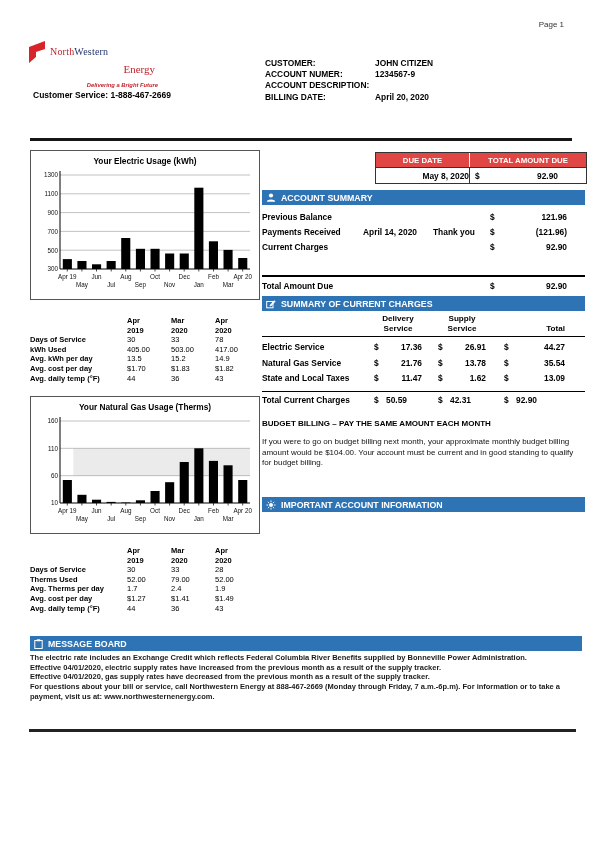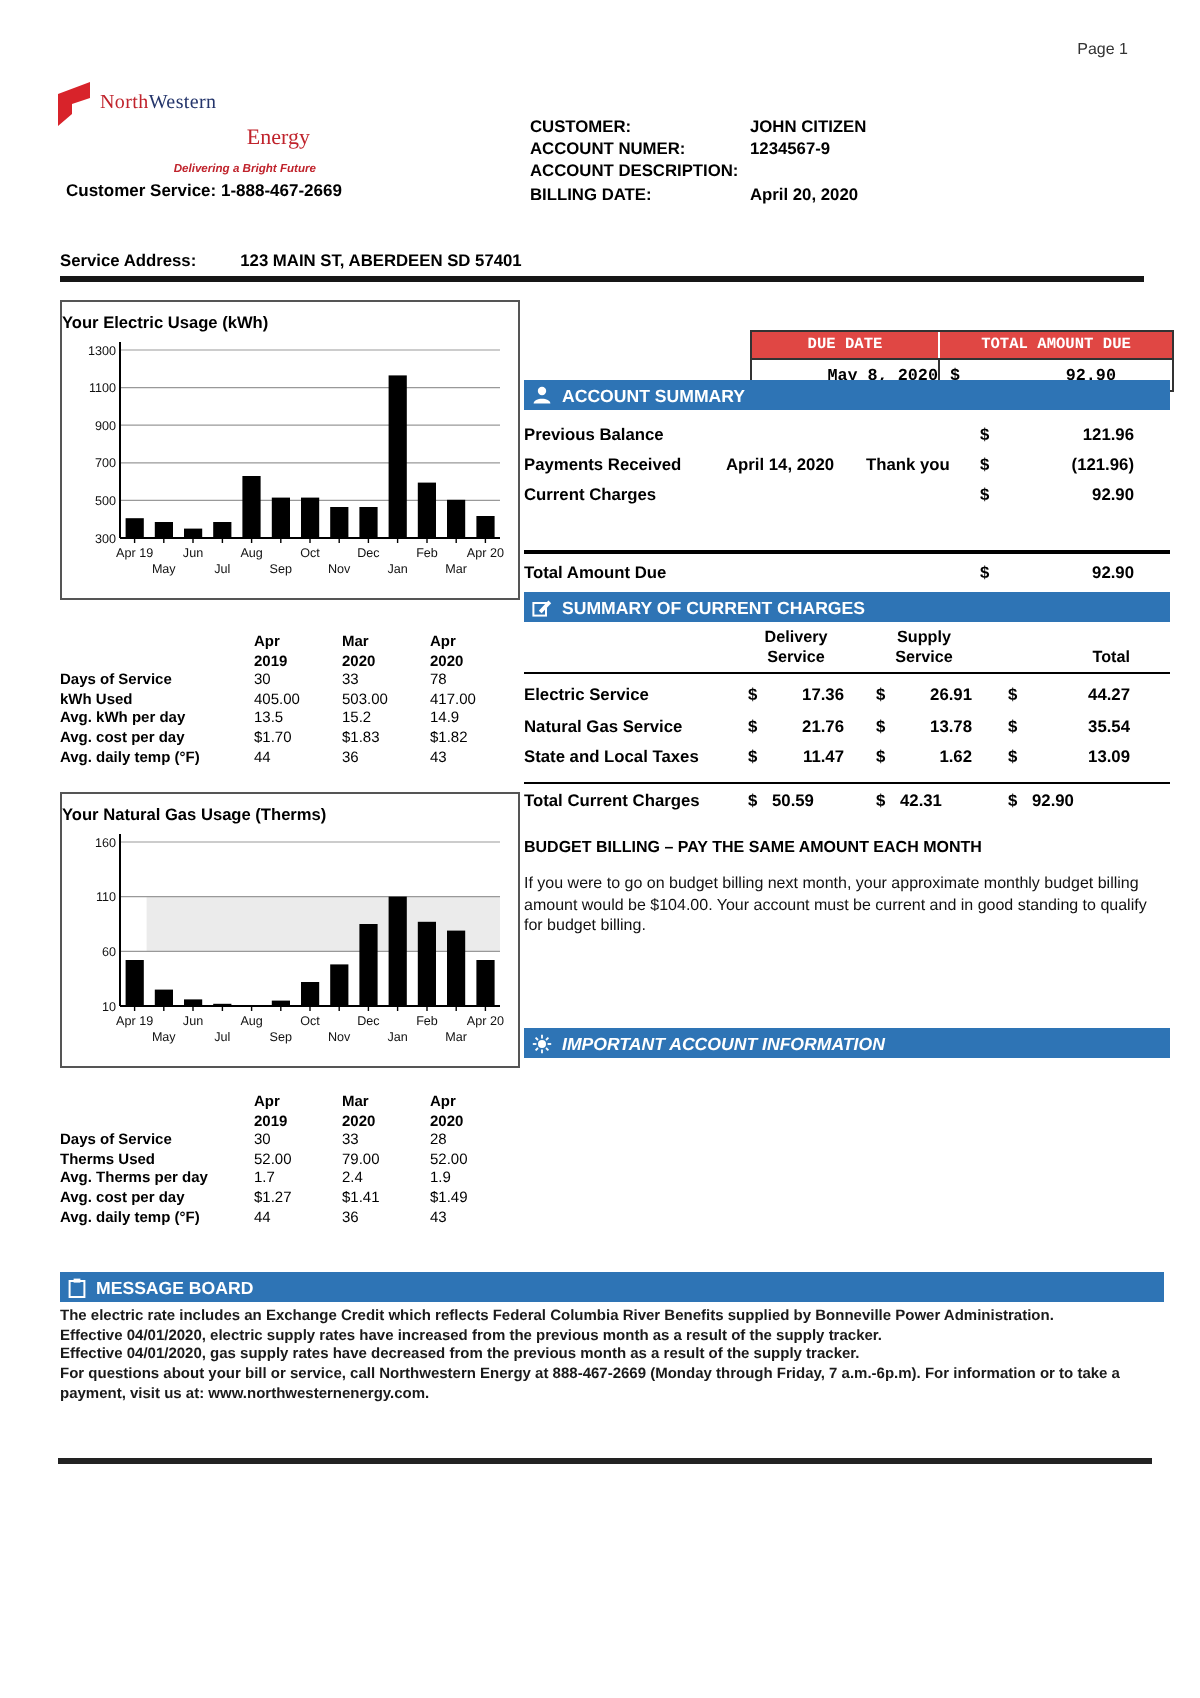--- a/index.html
+++ b/index.html
@@ -25,34 +25,34 @@
 
   .service-address{position:absolute;left:30px;top:125px;font-size:8.4px;font-weight:bold;}
   .sa-value{margin-left:22px;}
   .rule-top{position:absolute;left:30px;right:28px;top:138px;height:3px;background:#161616;}
   .rule-bottom{position:absolute;left:29px;top:729px;width:547px;height:2.5px;background:#222;}
 
   
   .chart-box{position:absolute;left:30px;width:228px;border:1.2px solid #555;background:#fff;}
   .chart-box.electric{top:150px;height:148px;}
   .chart-box.gas{top:396px;height:136px;}
-  .chart-title{font-size:8.3px;font-weight:bold;margin-top:5px;}
+  .chart-title{text-align:center;font-size:8.3px;font-weight:bold;margin-top:5px;}
   svg.chart{display:block;margin:1px auto 0;}
   svg.chart text{font-size:6.3px;fill:#111;font-family:"Liberation Sans",sans-serif;}
 
   .usage-table{position:absolute;left:30px;width:228px;font-size:7.5px;line-height:9.6px;}
   .usage-table.electric{top:316px;}
   .usage-table.gas{top:546px;}
   .ut-grid{display:grid;grid-template-columns:97px 44px 44px 43px;}
   .ut-head{font-weight:bold;}
   .ut-label{font-weight:bold;}
 
   
   .rightcol{position:absolute;left:262px;top:150px;width:323px;font-size:8.4px;}
-  .due-table{position:absolute;left:113px;top:15px;width:210px;border:1.2px solid #333;font-family:Liberation Mono, monospace;}
+  .due-table{position:absolute;left:113px;top:2px;width:210px;border:1.2px solid #333;}
   .due-head{display:flex;background:#E04744;color:#fff;font-weight:bold;font-size:7.8px;text-align:center;}
   .due-h1{width:93px;padding:2.5px 0;}
   .due-h2{flex:1;padding:2.5px 0;border-left:1.5px solid #fff;}
   .due-body{display:flex;font-weight:bold;font-size:8.4px;border-top:1.2px solid #333;}
   .due-b1{width:93px;text-align:right;padding:2.5px 0;}
   .due-b2{flex:1;display:flex;border-left:1.2px solid #333;padding:2.5px 6px 2.5px 5px;}
   .due-amt{flex:1;text-align:right;padding-right:22px;}
 
   .sec-bar{background:#2E74B5;color:#fff;font-weight:bold;font-size:8.8px;
            display:flex;align-items:center;gap:5px;height:15px;padding-left:4px;}
@@ -76,21 +76,21 @@
   .ch-head .r{text-align:right;}
   .ch-underline{height:0;border-bottom:1.5px solid #000;margin-top:2px;}
   .ch-row{margin-top:5.5px;}
   .ch-row .v{text-align:right;}
   .ch-rule{height:0;border-top:1.5px solid #000;margin-top:8px;}
   .ch-total{margin-top:3px;}
 
   .budget{position:absolute;left:0;right:0;top:264px;}
   .bb-heading{font-size:8px;font-weight:bold;margin-top:5px;}
   .bb-body{font-size:8px;line-height:10.6px;margin-top:9px;width:312px;color:#111;}
-  .bar-imp{position:absolute;left:0;right:0;top:364px;font-style:italic;}
+  .bar-imp{position:absolute;left:0;right:0;top:347px;}
 
   
   .message-board{position:absolute;left:30px;top:636px;width:552px;}
   .mb-lines{margin-top:2px;font-size:7.5px;font-weight:bold;line-height:9.7px;color:#1a1a1a;}
 </style>
 </head>
 <body>
 
 <div class="page">
 
@@ -118,23 +118,20 @@
     <div class="cb-row">
       <span class="cb-label">ACCOUNT DESCRIPTION:</span>
       <span></span>
     </div>
     <div class="cb-row">
       <span class="cb-label">BILLING DATE:</span>
       <span>April 20, 2020</span>
     </div>
   </div>
 
-  <div class="service-address">
-    <span>Service Address:</span><span class="sa-value">123 MAIN ST, ABERDEEN SD 57401</span>
-  </div>
   <div class="rule-top"></div>
 
   <div class="chart-box electric">
     <div class="chart-title">Your Electric Usage (kWh)</div>
     <svg class="chart" width="222" height="124" viewBox="0 0 222 124">
         <line x1="26" y1="102" x2="216" y2="102" stroke="#000" stroke-width="1"></line>
         <text x="24" y="104.3" text-anchor="end">300</text>
         <line x1="26" y1="83.2" x2="216" y2="83.2" stroke="#999" stroke-width="0.6"></line>
         <text x="24" y="85.5" text-anchor="end">500</text>
         <line x1="26" y1="64.4" x2="216" y2="64.4" stroke="#999" stroke-width="0.6"></line>

